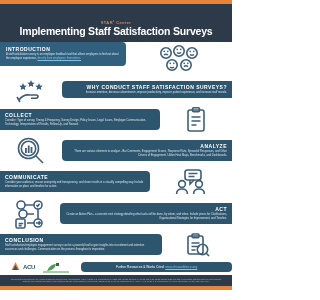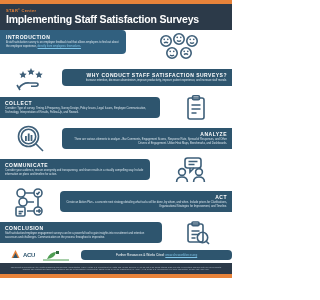--- a/index.html
+++ b/index.html
@@ -8,21 +8,22 @@
     font-family:"Liberation Sans", sans-serif;
     background:#ffffff;
     overflow:hidden;
   }
   .page { position:relative; width:232px; height:300px; background:#fff; }
 
   .top-rule { height:4px; background:#e8833a; width:100%; }
 
   .header {
     background:#2c3a49;
-    padding:4px 6px 4px 6px;
+    padding:16px 6px 4px 6px;
+    text-align:center;
   }
   .brand {
     color:#e8833a; font-size:4px; font-weight:bold;
     letter-spacing:.4px; margin-bottom:1px;
   }
   .title {
     color:#ffffff; font-size:10.5px; font-weight:bold;
     letter-spacing:-.2px; line-height:1.1;
   }
 

